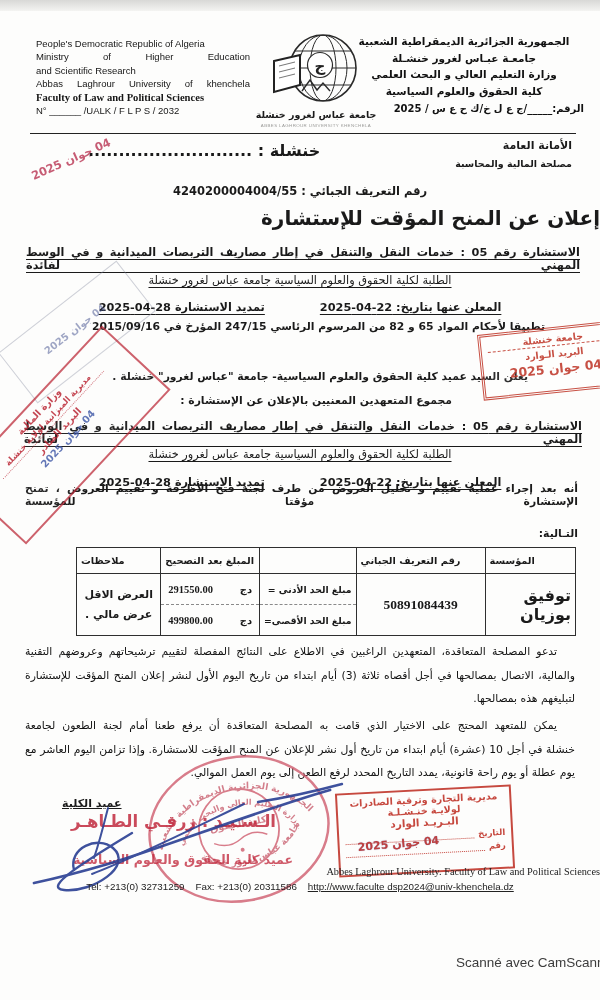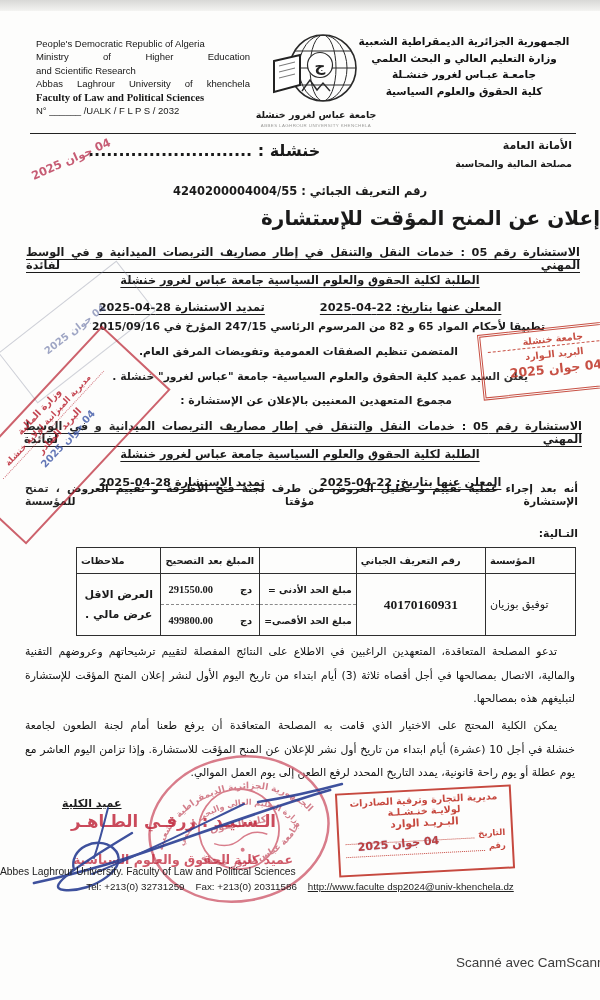--- a/index.html
+++ b/index.html
@@ -23,34 +23,34 @@
              font-family:"Liberation Sans",sans-serif;letter-spacing:.4px}
   .divider{top:133px;left:30px;width:546px;border-top:1.6px solid #222}
   .sec1{right:28px;top:139px;font-size:11px;font-weight:bold;direction:rtl}
   .sec2{right:28px;top:158px;font-size:9.5px;font-weight:bold;direction:rtl}
   .khn{left:88px;top:141px;font-size:16px;font-weight:bold;direction:rtl}
   .stamp-date1{left:6px;top:152px;width:130px;transform:rotate(-24deg);color:#c14b66;
                font-size:11.5px;font-weight:bold;direction:rtl;text-align:center;opacity:.9}
   .tax{left:0;right:0;top:184px;text-align:center;direction:rtl;font-weight:bold;font-size:11.5px}
   .title{left:0;right:0;top:206px;direction:rtl;font-weight:bold;font-size:20px}
   .ann-l1{left:26px;right:20px;direction:rtl;font-weight:bold;font-size:11.3px}
-  .ann-l2{left:0;right:0;text-align:center;direction:rtl;font-weight:bold;font-size:11.3px}
+  .ann-l2{left:0;right:0;text-align:center;direction:rtl;font-weight:normal;font-size:11.3px}
   .ann-l3{left:0;right:0;display:flex;direction:rtl;justify-content:center;gap:55px;
           font-weight:bold;font-size:11.3px}
   .legal{direction:rtl;font-weight:bold;font-size:10.8px;white-space:nowrap}
   .par{direction:rtl;font-size:10.8px;color:#111;line-height:23.5px}
   .par .ind{padding-right:18px}
   .par .jl2{text-align:justify;text-align-last:justify}
   
   .tblwrap{left:76px;top:547px;width:500px}
   table{border-collapse:collapse;width:100%;direction:rtl}
   td{border:1px solid #2f2f2f;font-size:10px;vertical-align:middle;padding:2px 4px}
   tr.th td{height:26px;text-align:left;font-weight:bold;font-size:9.8px}
   tr.r1 td,tr.r2 td{height:31px}
-  td.company{text-align:left;font-weight:normal;font-size:11px}
+  td.company{text-align:right;font-weight:bold;font-size:16px}
   td.taxid{text-align:center;font-weight:bold;font-size:13.5px;font-family:"Liberation Serif",serif}
   td.lbl{font-weight:bold;font-size:9.3px;text-align:right;white-space:nowrap}
   td.amt{padding:0}
   td.amt .amtrow{direction:ltr;display:flex;justify-content:space-between;align-items:center;
                  padding:0 7px;font-weight:bold}
   td.amt .num{font-size:10.5px;font-family:"Liberation Serif",serif}
   td.amt .dj{font-size:10px}
   td.notes{text-align:center;font-weight:bold;font-size:11px;line-height:20px}
   tr.r1 td.dashb{border-bottom:1px dashed #8a8a8a}
   tr.r2 td.dasht{border-top:1px dashed #8a8a8a}
@@ -81,21 +81,21 @@
   .st-com .row{display:flex;align-items:flex-end;gap:4px;font-size:8.5px;margin-top:3px}
   .st-com .lead{flex:1;border-bottom:1.5px dotted #c23a30;height:9px}
   .st-com .dt{position:absolute;left:18px;top:45px;font-size:11px;transform:rotate(-2deg);
               color:#b93030;text-shadow:0 0 1px rgba(50,70,160,.5)}
   
   .dean-title{left:62px;top:797px;font-size:11px;font-weight:bold;text-decoration:underline;direction:rtl}
   .dean-red{left:26px;top:812px;width:250px;font-size:16.5px;font-weight:bold;direction:rtl;
             color:rgba(193,42,62,.85);white-space:nowrap}
   .dean-red2{left:48px;top:852px;width:245px;font-size:12.5px;font-weight:bold;direction:rtl;
              color:rgba(193,42,62,.78);white-space:nowrap}
-  .footer1{left:0;right:0;top:866px;text-align:left;font-family:Liberation Sans, sans-serif;
+  .footer1{left:0;right:0;top:866px;text-align:right;font-family:Liberation Serif, serif;
            font-size:10.3px;color:#222}
   .footer2{left:0;right:0;top:881px;text-align:center;font-family:"Liberation Sans",sans-serif;
            font-size:9.8px;color:#222}
   .footer2 .url{text-decoration:underline}
   .camscan{left:456px;top:955px;font-family:"Liberation Sans",sans-serif;font-size:13.5px;
            color:#3c3c3c;white-space:nowrap}
 </style>
 </head>
 <body>
 
@@ -130,44 +130,44 @@
     <path d="M14,32 L40,26 L40,56 L14,63 Z" fill="#fff" stroke="#222" stroke-width="2"></path>
     <path d="M19,37 L35,33 M19,43 L35,39 M19,49 L35,45" stroke="#555" stroke-width="0.8" fill="none"></path>
     <circle cx="60" cy="36" r="12.5" fill="#fff" stroke="#2a2a2a" stroke-width="1.2"></circle>
     <text x="60" y="42" text-anchor="middle" font-size="15" font-weight="bold" fill="#222">ج</text>
   </svg>
   <div class="abs logo-cap">جامعة عباس لغرور خنشلة</div>
   <div class="abs logo-cap2">ABBES LAGHROUR UNIVERSITY KHENCHELA</div>
 
   <div class="abs hdr-ar">
     <div>الجمهورية الجزائرية الديمقراطية الشعبية</div>
+    <div>جامعـة عبـاس لغرور خنشـلة</div>
     <div>وزارة التعليم العالي و البحث العلمي</div>
-    <div>جامعـة عبـاس لغرور خنشـلة</div>
     <div>كلية الحقوق والعلوم السياسية</div>
+    <div class="ref">الرقم:_____/ج ع ل خ/ك ح ع س / 2025</div>
   </div>
 
   <div class="abs divider"></div>
 
   <div class="abs sec1">الأمانة العامة</div>
   <div class="abs sec2">مصلحة المالية والمحاسبة</div>
   <div class="abs khn">خنشلة : ...........................</div>
   <div class="abs stamp-date1">04 جوان 2025</div>
 
   <div class="abs tax">رقم التعريف الجبائي : 4240200004004/55</div>
   <div class="abs title">إعلان عن المنح المؤقت للإستشارة</div>
 
   <div class="abs ann-l1 u jl" style="top:246px">الاستشارة رقم 05 : خدمات النقل والتنقل في إطار مصاريف التربصات الميدانية و في الوسط المهني لفائدة</div>
   <div class="abs ann-l2 u" style="top:274px">الطلبة لكلية الحقوق والعلوم السياسية جامعة عباس لغرور خنشلة</div>
   <div class="abs ann-l3" style="top:301px">
     <span class="u">المعلن عنها بتاريخ: 22-04-2025</span>
     <span class="u">تمديد الاستشارة 28-04-2025</span>
   </div>
 
   <div class="abs legal" style="right:55px;top:320px">تطبيقا لأحكام المواد 65 و 82 من المرسوم الرئاسي 247/15 المؤرخ في 2015/09/16</div>
-  <div class="abs legal" style="right:142px;top:345px">المتضمن تنظيم الصفقات العمومية وتفويضات المرفق العام.</div>
   <div class="abs legal" style="right:72px;top:370px">يعلن السيد عميد كلية الحقوق والعلوم السياسية- جامعة "عباس لغرور" خنشلة .</div>
   <div class="abs legal" style="right:148px;top:394px">مجموع المتعهدين المعنيين بالإعلان عن الإستشارة :</div>
 
   <div class="abs ann-l1 u jl" style="top:420px;left:24px;right:18px">الاستشارة رقم 05 : خدمات النقل والتنقل في إطار مصاريف التربصات الميدانية و في الوسط المهني لفائدة</div>
   <div class="abs ann-l2 u" style="top:448px">الطلبة لكلية الحقوق والعلوم السياسية جامعة عباس لغرور خنشلة</div>
   <div class="abs ann-l3" style="top:476px">
     <span class="u">المعلن عنها بتاريخ: 22-04-2025</span>
     <span class="u">تمديد الاستشارة 28-04-2025</span>
   </div>
 
@@ -186,21 +186,21 @@
       <tbody>
           <tr class="th">
         <td>المؤسسة</td>
         <td>رقم التعريف الجباني</td>
         <td></td>
         <td>المبلغ بعد التصحيح</td>
         <td>ملاحظات</td>
       </tr>
       <tr class="r1">
         <td class="company" rowspan="2">توفيق بوزيان</td>
-        <td class="taxid" rowspan="2">40170160931</td>
+        <td class="taxid" rowspan="2">50891084439</td>
         <td class="lbl dashb">مبلغ الحد الأدنى =</td>
         <td class="amt dashb">
           <div class="amtrow">
             <span class="num">291550.00</span>
             <span class="dj">دج</span>
           </div>
         </td>
         <td class="notes" rowspan="2">
           <div>العرض الاقل</div>
           <div>عرض مالي .</div>
@@ -219,21 +219,21 @@
       </table>
   </div>
 
   <div class="abs par" style="left:25px;right:25px;top:640px">
     <div class="ind jl2">تدعو المصلحة المتعاقدة، المتعهدين الراغبين في الاطلاع على النتائج المفصلة لتقييم ترشيحاتهم وعروضهم التقنية</div>
     <div class="jl2">والمالية، الاتصال بمصالحها في أجل أقصاه ثلاثة (3) أيام ابتداء من تاريخ اليوم الأول لنشر إعلان المنح المؤقت للإستشارة</div>
     <div>لتبليغهم هذه بمصالحها.</div>
   </div>
 
   <div class="abs par" style="left:25px;right:25px;top:714px">
-    <div class="ind jl2">يمكن الكلية المحتج على الاختيار الذي قامت به المصلحة المتعاقدة أن يرفع طعنا أمام لجنة الطعون لجامعة</div>
+    <div class="ind jl2">يمكن للمتعهد المحتج على الاختيار الذي قامت به المصلحة المتعاقدة أن يرفع طعنا أمام لجنة الطعون لجامعة</div>
     <div class="jl2">خنشلة في أجل 10 (عشرة) أيام ابتداء من تاريخ أول نشر للإعلان عن المنح المؤقت للاستشارة. وإذا تزامن اليوم العاشر مع</div>
     <div>يوم عطلة أو يوم راحة قانونية، يمدد التاريخ المحدد لرفع الطعن إلى يوم العمل الموالي.</div>
   </div>
 
   <div class="abs st-ghost">
     <span>04 جوان 2025</span>
   </div>
   <div class="abs st-left">
     <div class="s1">وزارة المالية</div>
     <div class="s2">مديرية الميزانية لولاية خنشلة</div>

